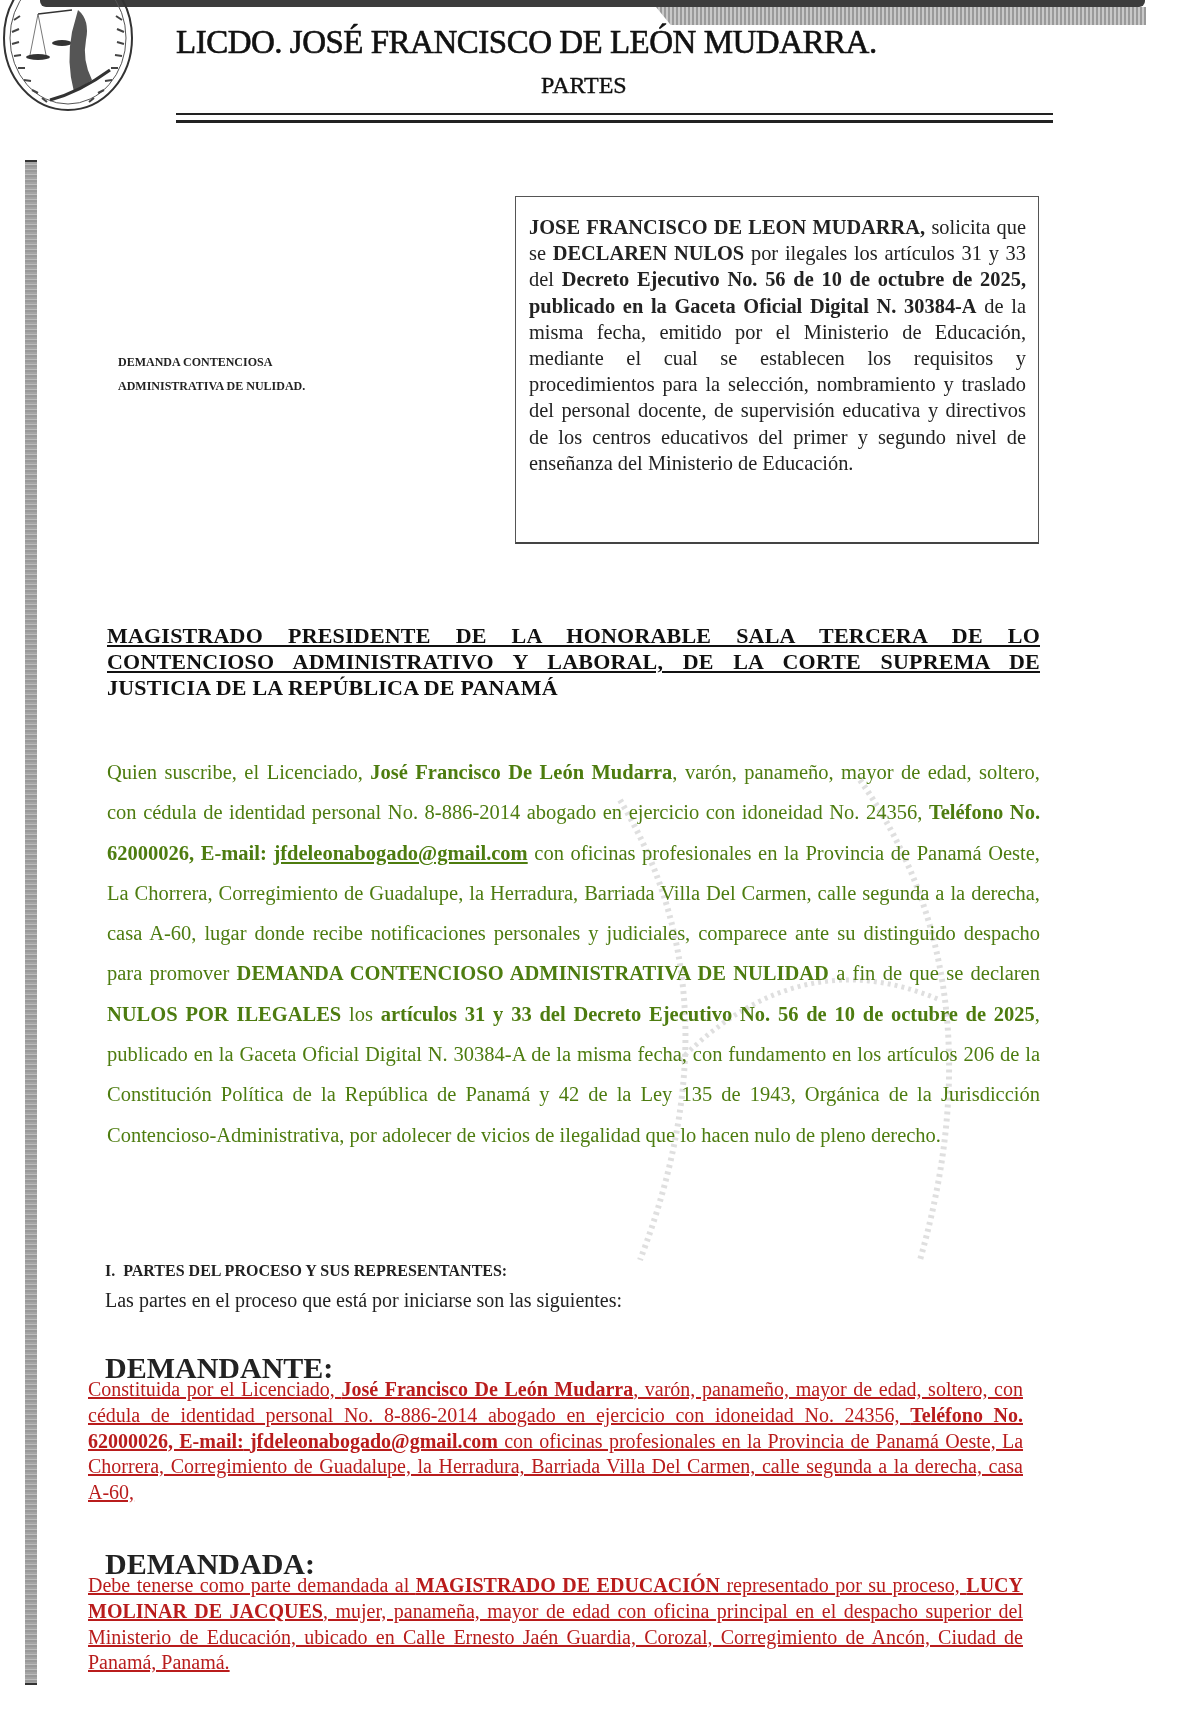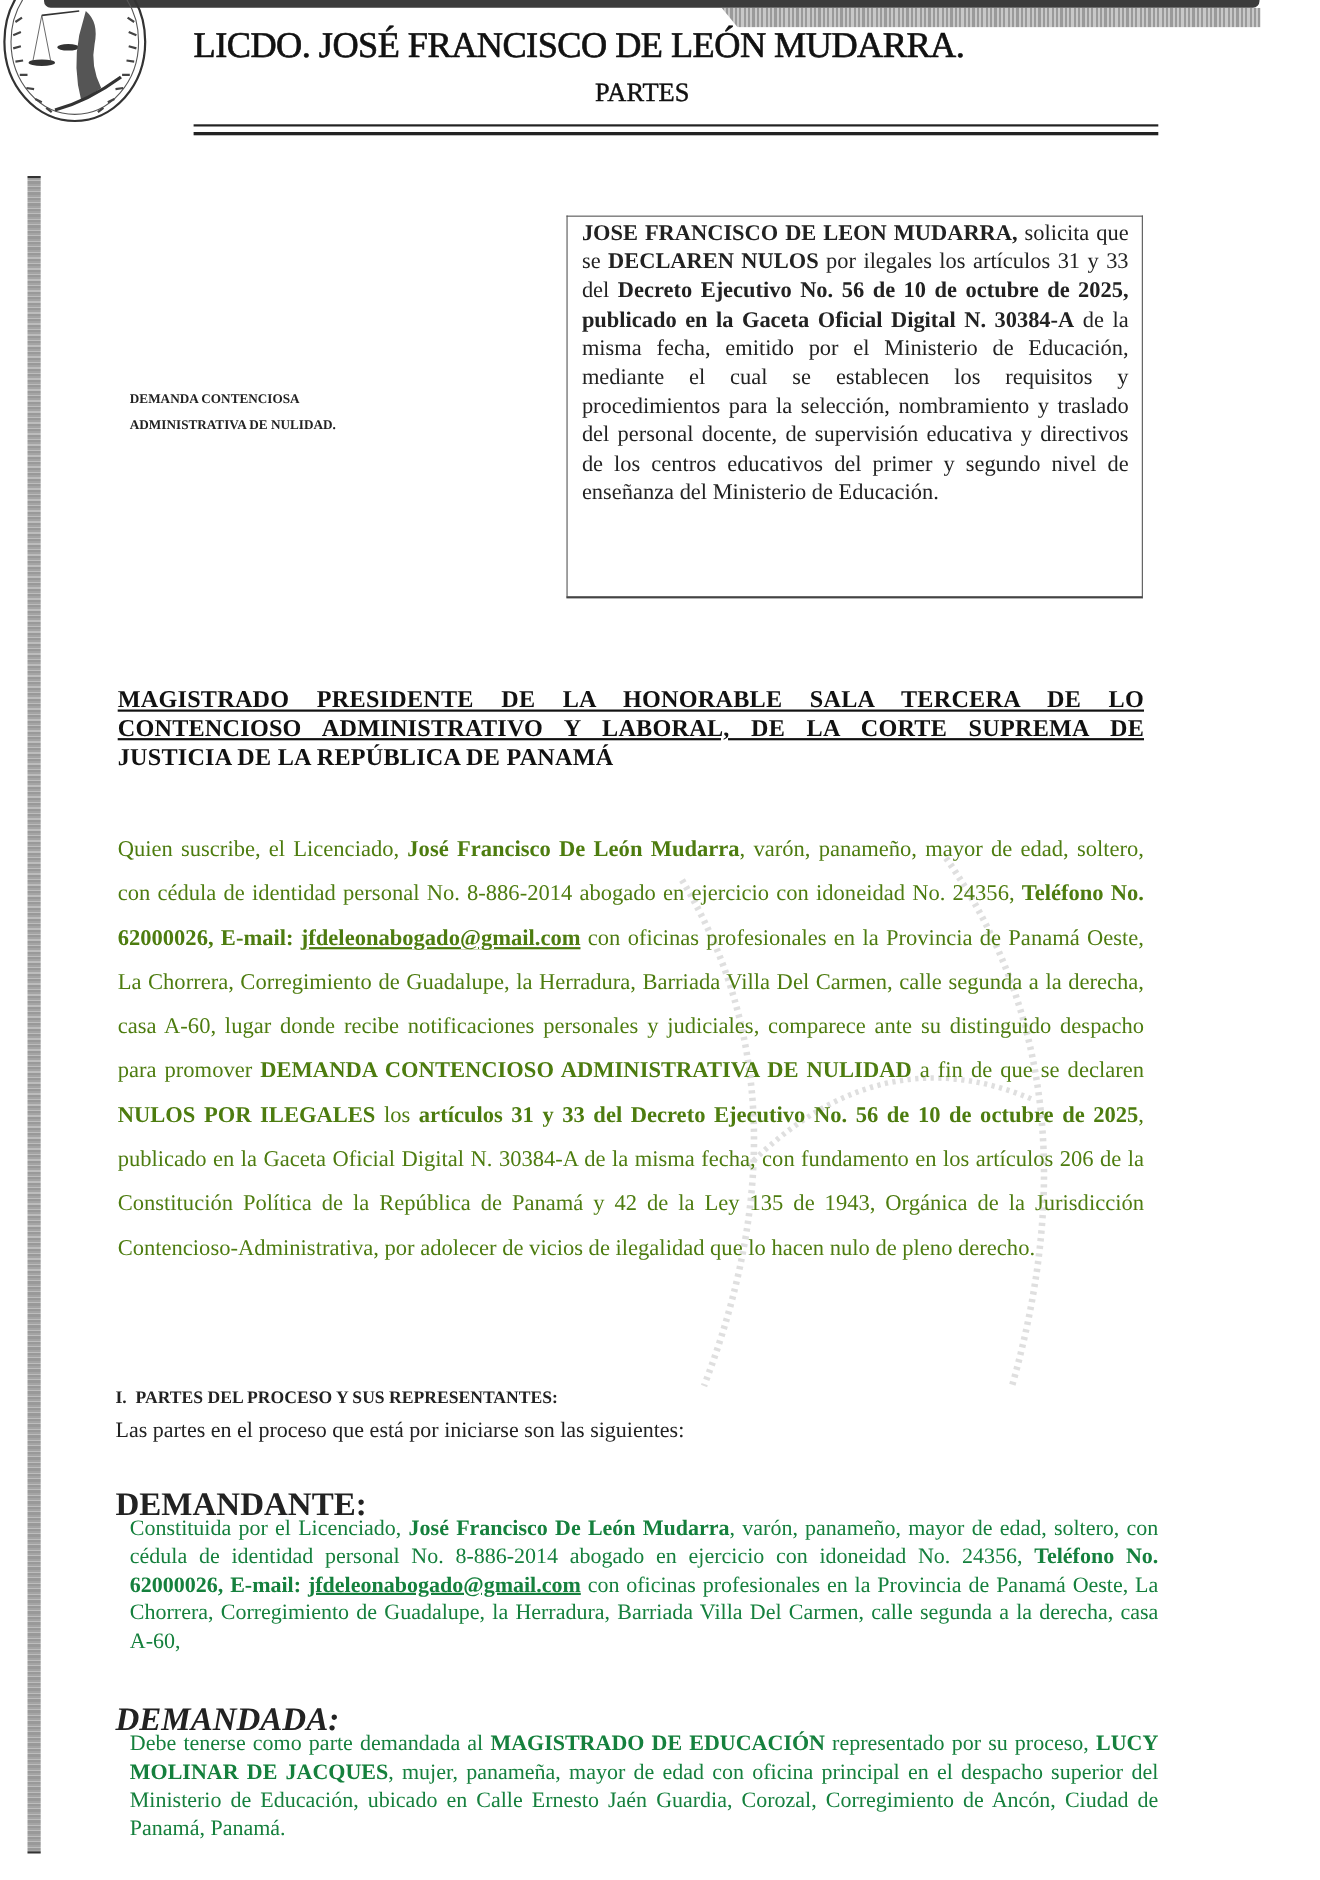--- a/index.html
+++ b/index.html
@@ -39,21 +39,21 @@
     }
 
     .case-label {
       position: absolute; left: 118px; top: 350px;
       font-size: 12px; font-weight: bold; line-height: 24px; color: #222;
     }
 
     .summary-box {
       position: absolute; left: 515px; top: 196px; width: 524px; height: 348px;
       border: 1.5px solid #555; border-bottom: 2px solid #444;
-      padding: 2px 12px 0 13px;
+      padding: 17px 12px 0 13px;
     }
     .summary-text {
       font-size: 20.4px; line-height: 26.2px; text-align: justify; color: #222;
     }
     .summary-text b { font-weight: bold; }
 
     .address {
       position: absolute; left: 107px; top: 623px; width: 933px;
       font-family: "Liberation Serif", serif; font-size: 22px; font-weight: bold;
       line-height: 26px; text-decoration: underline; text-align: justify;
@@ -74,22 +74,22 @@
       font-size: 16px; font-weight: bold; color: #222;
     }
     .section-intro {
       position: absolute; left: 105px; top: 1289px;
       font-size: 20px; color: #222;
     }
     .party-heading {
       position: absolute; left: 105px; font-size: 30px; font-weight: bold; color: #222;
     }
     .party-text {
-      position: absolute; left: 118px; width: 935px;
-      font-size: 20px; line-height: 25.8px; text-align: justify; color: #15803d;
+      position: absolute; left: 88px; width: 935px;
+      font-size: 20px; line-height: 25.8px; text-align: justify; color: #b91c1c; text-decoration: underline;
     }
     .party-text b { font-weight: bold; }
     .party-text u { text-decoration: underline; }
 
     .watermark {
       position: absolute; left: 560px; top: 760px; width: 500px; height: 520px;
       opacity: 0.12; pointer-events: none;
     }
   </style>
 </head>
@@ -149,16 +149,16 @@
 </div>
 
 <div class="section-heading" style="white-space:pre;">I.  PARTES DEL PROCESO Y SUS REPRESENTANTES:</div>
 <div class="section-intro">Las partes en el proceso que está por iniciarse son las siguientes:</div>
 
 <div class="party-heading" style="top:1351px;">DEMANDANTE:</div>
 <div class="party-text" style="top:1377px;">
   <span>Constituida por el Licenciado, </span><b>José Francisco De León Mudarra</b><span>, varón, panameño, mayor de edad, soltero, con cédula de identidad personal No. 8-886-2014 abogado en ejercicio con idoneidad No. 24356, </span><b>Teléfono No. 62000026, E-mail:</b> <b><u>jfdeleonabogado@gmail.com</u></b><span> con oficinas profesionales en la Provincia de Panamá Oeste, La Chorrera, Corregimiento de Guadalupe, la Herradura, Barriada Villa Del Carmen, calle segunda a la derecha, casa A-60,</span>
 </div>
 
-<div class="party-heading" style="top:1547px;font-style:italic;">DEMANDADA:</div>
+<div class="party-heading" style="top:1547px;">DEMANDADA:</div>
 <div class="party-text" style="top:1573px;">
   <span>Debe tenerse como parte demandada al </span><b>MAGISTRADO DE EDUCACIÓN</b><span> representado por su proceso, </span><b>LUCY MOLINAR DE JACQUES</b><span>, mujer, panameña, mayor de edad con oficina principal en el despacho superior del Ministerio de Educación, ubicado en Calle Ernesto Jaén Guardia, Corozal, Corregimiento de Ancón, Ciudad de Panamá, Panamá.</span>
 </div>
 
 </body></html>

